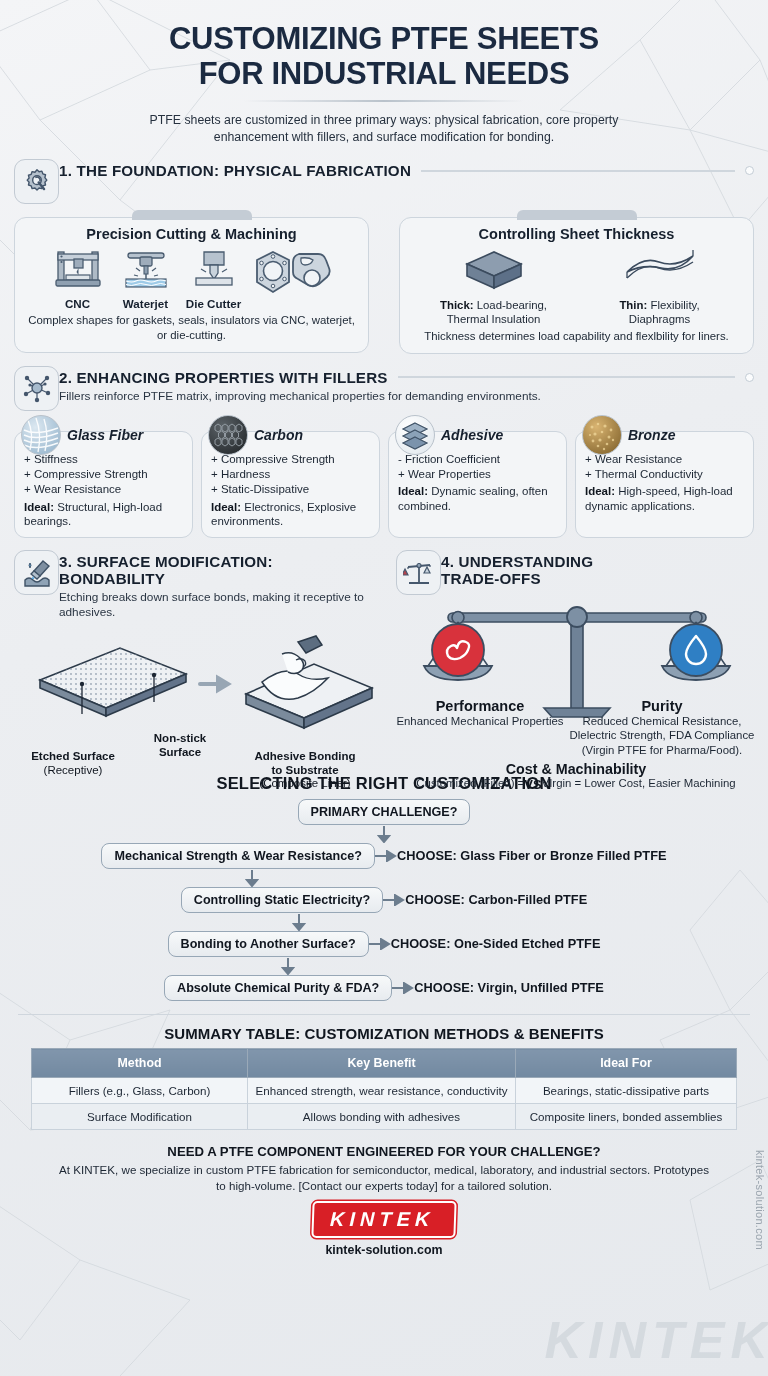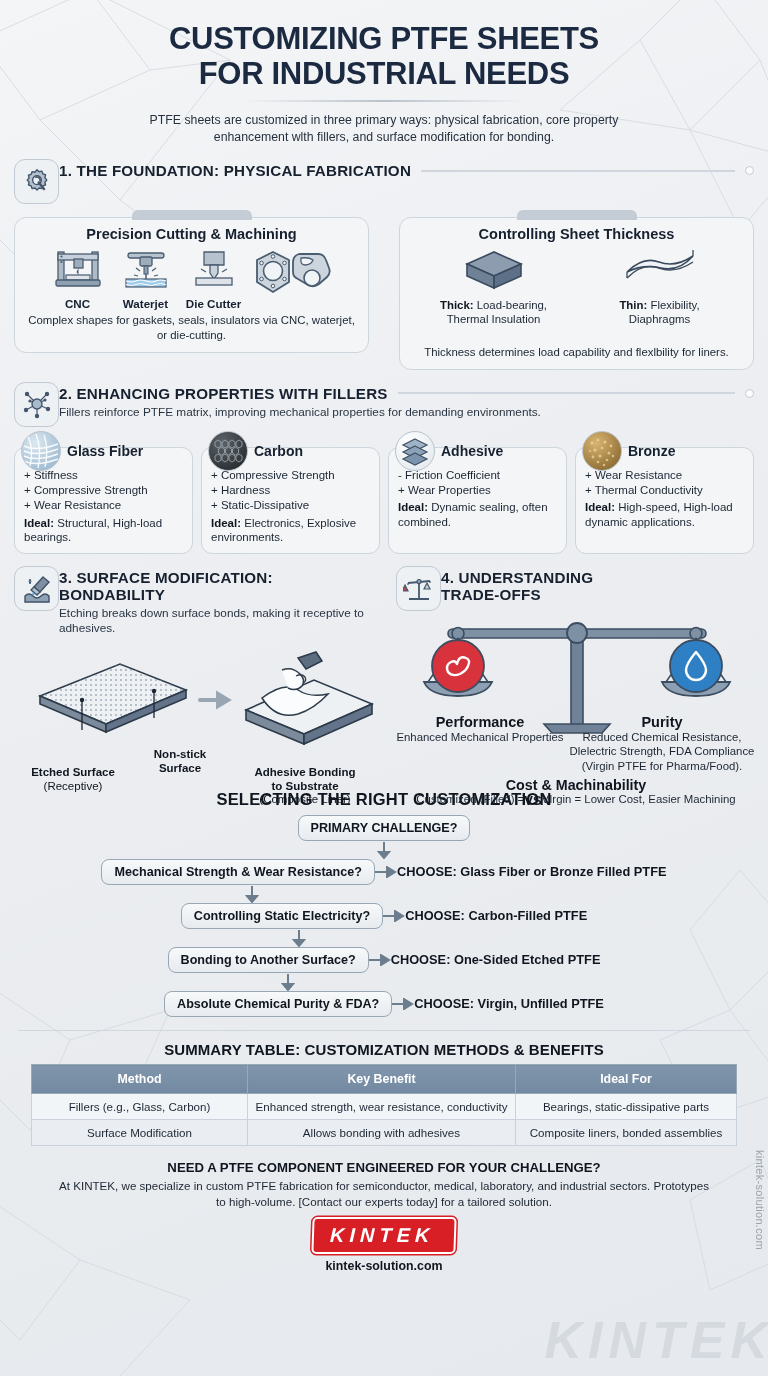--- a/index.html
+++ b/index.html
@@ -75,35 +75,35 @@
   }
   .card-note { text-align: center; font-size: 11.4px; color: #202b38; line-height: 1.28; }
 
   .row2 { display: flex; gap: 30px; }
   .row2 > * { flex: 1 1 0; position: relative; }
 
   .proc-row { display: flex; align-items: flex-end; justify-content: center; gap: 6px; margin: 2px 0 3px; }
   .proc { text-align: center; width: 62px; }
   .proc-label { font-weight: bold; font-size: 11.6px; color: #16202e; margin-top: 1px; }
 
-  .thick-row { display: flex; justify-content: center; gap: 26px; align-items: flex-end; margin-bottom: 18px; }
+  .thick-row { display: flex; justify-content: center; gap: 26px; align-items: flex-end; margin-bottom: 2px; }
   .thick-col { text-align: center; width: 140px; }
   .thick-cap { font-size: 11.4px; line-height: 1.22; color: #1c2633; margin-top: 3px; }
   .thick-cap b { color: #10161f; }
 
   
   .fillers { display: flex; gap: 8px; margin-top: 20px; }
   .filler {
     flex: 1 1 0; position: relative;
     background: #f3f5f7; border: 1.3px solid #cdd5dd; border-radius: 11px;
     padding: 20px 9px 8px;
   }
   .filler-head {
     position: absolute; top: -17px; left: 6px; right: 16px;
-    display: flex; align-items: center; gap: 6px;
+    display: flex; align-items: center; gap: 6px; font-style: italic;
   }
   .filler-orb {
     width: 40px; height: 40px; border-radius: 50%;
     border: 1.4px solid #b9c2cb; flex: 0 0 auto; overflow: hidden;
   }
   .filler-name { font-weight: bold; font-size: 14px; color: #16202e; }
   .filler-list { font-size: 11.5px; line-height: 1.33; color: #1c2633; }
   .filler-ideal { font-size: 11.5px; line-height: 1.28; color: #1c2633; margin-top: 2px; }
   .filler-ideal b { color: #10161f; margin-top: 16px; }
 

